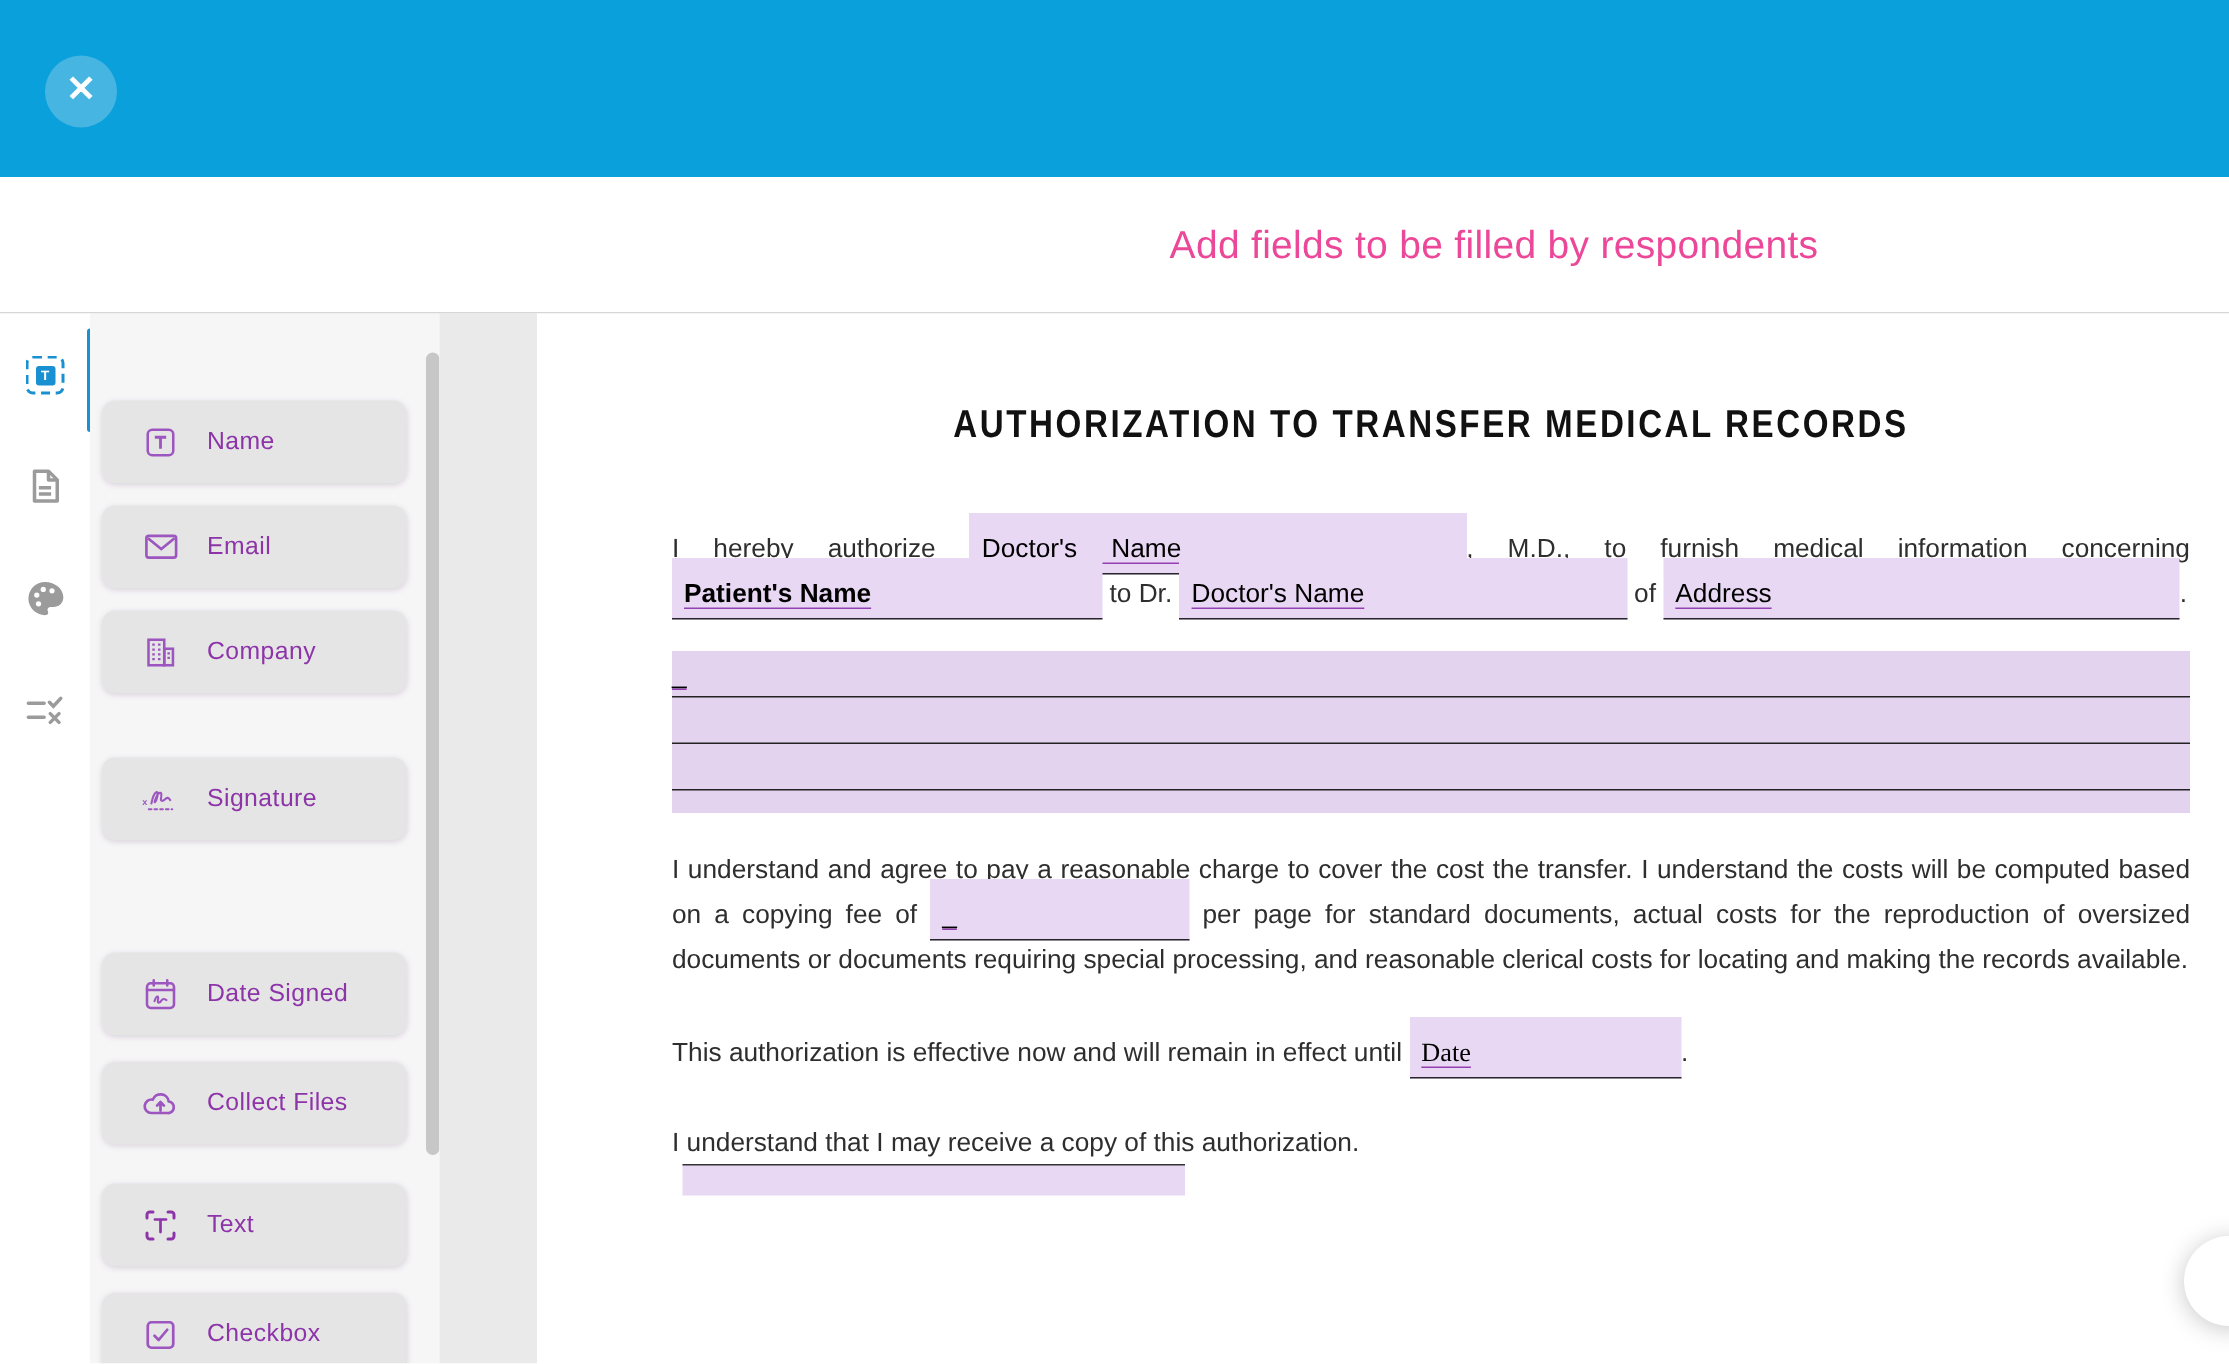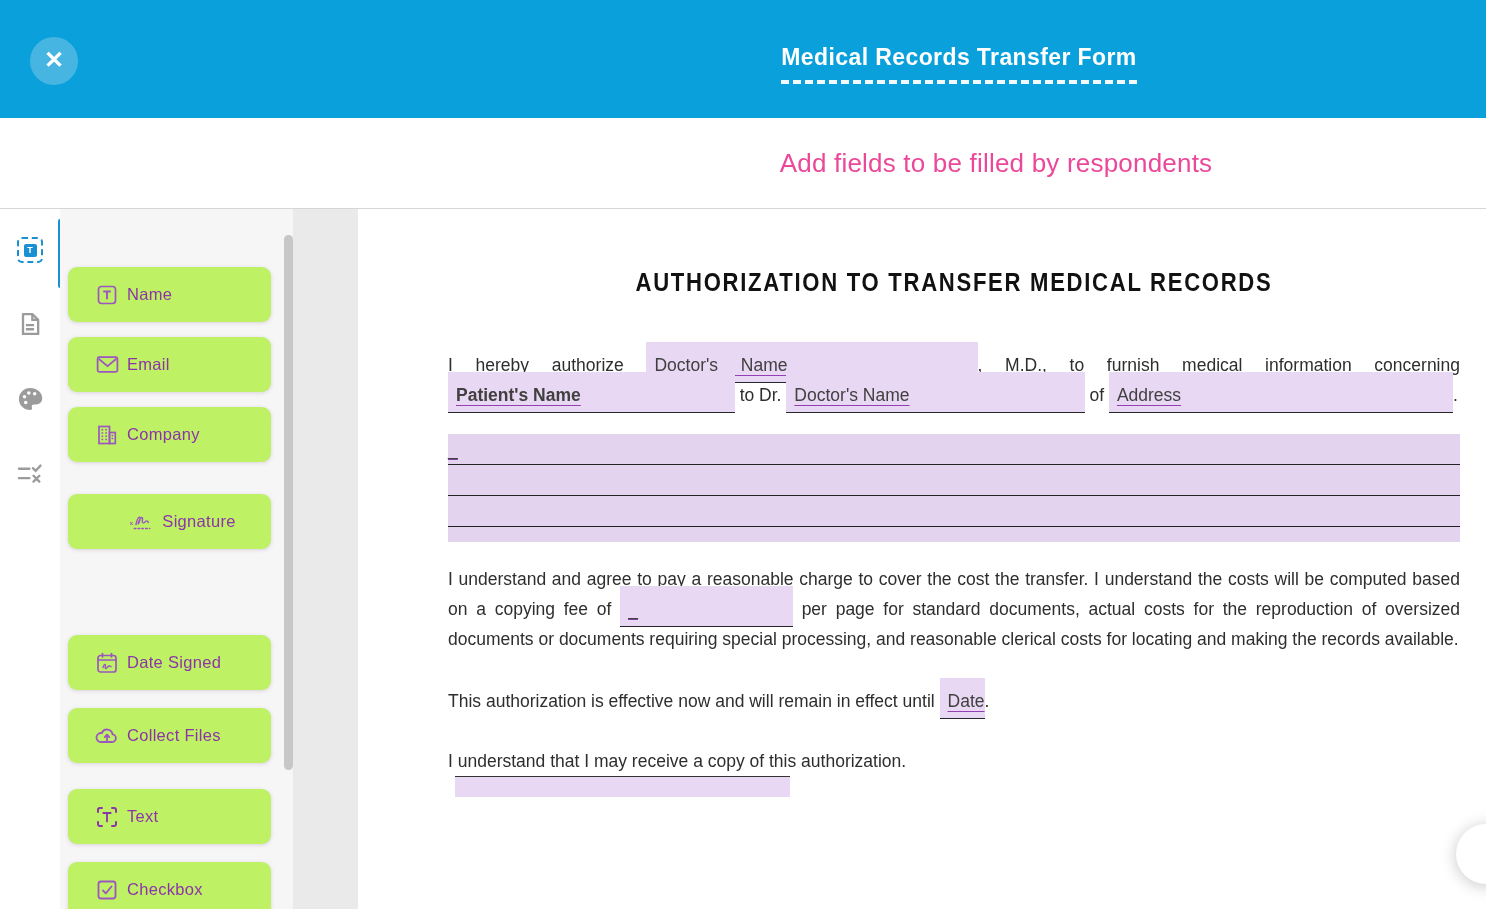--- a/index.html
+++ b/index.html
@@ -29,22 +29,22 @@
   .rail{position:absolute;left:0;top:209px;width:60px;height:700px;background:#fff;}
   .rail-item{position:absolute;left:15px;width:30px;height:30px;display:flex;align-items:center;justify-content:center;cursor:pointer;}
   .rail-item svg{display:block;}
   .active-indicator{position:absolute;left:58px;top:219px;width:4px;height:69px;background:#1990d2;border-radius:2px;}
   .fields-glyph{width:26px;height:26px;border:2px dashed #1990d2;border-radius:5px;display:flex;align-items:center;justify-content:center;box-sizing:border-box;}
   .fields-glyph i{width:13px;height:13px;background:#1990d2;border-radius:2px;color:#fff;font-style:normal;font-weight:700;font-size:9px;line-height:13px;text-align:center;display:block;}
   
   .panel{position:absolute;left:60px;top:209px;width:233px;height:700px;background:#f7f6f7;overflow:hidden;}
   .fbtn{
     position:absolute;left:8px;width:203px;height:55px;border:none;cursor:pointer;
-    background:#bef264;border-radius:9px;box-shadow:0 1px 4px rgba(60,30,80,.16);
-    display:flex;align-items:center;padding:0 0 0 26px;box-sizing:border-box;gap:7px;
+    background:#e5e5e5;border-radius:9px;box-shadow:0 1px 4px rgba(60,30,80,.16);
+    display:flex;align-items:center;padding:0 0 0 26px;box-sizing:border-box;gap:18px;
   }
   .fbtn .lbl{color:#8d34a9;font-size:16.5px;font-weight:500;letter-spacing:.3px;}
   .fbtn .ic{width:26px;display:flex;align-items:center;justify-content:center;}
   .az{font-weight:800;font-size:13.5px;color:#9d56c0;border-bottom:2px dashed #9d56c0;padding-bottom:1px;letter-spacing:.5px;}
   .panel-scrollbar{position:absolute;left:224px;top:26px;width:9px;height:535px;background:#c7c7c7;border-radius:5px;}
   
   .gutter{position:absolute;left:293px;top:209px;width:65px;height:700px;background:#ebeaeb;}
   .doc{position:absolute;left:358px;top:209px;width:1128px;height:700px;background:#fff;box-sizing:border-box;padding:58px 26px 0 90px;}
   .doc-title{
     text-align:center;color:#111;font-size:26px;font-weight:700;letter-spacing:2px;
@@ -54,48 +54,45 @@
   .p1{margin-bottom:26px;}
   .p3{margin-top:22px;}
   .p4{margin-top:32px;text-align:left;}
   .p5{margin-top:30px;text-align:left;}
   
   .fld{
     white-space:nowrap;background:#e9d8f3;border-bottom:1.6px solid #26262a;
     padding-top:13px;padding-bottom:7px;padding-left:8px;cursor:pointer;
   }
   .fld-label{
-    color:#404040;text-decoration:underline;text-decoration-color:#9440b3;
+    color:#000000;text-decoration:underline;text-decoration-color:#9440b3;
     text-underline-offset:4px;text-decoration-thickness:1.3px;
   }
   .w-doctor1{padding-right:190px;}
   .w-patient{padding-right:154px;font-weight:bold;}
   .w-doctor2{padding-right:175px;}
   .w-address{padding-right:272px;}
   .w-fee{padding-right:155px;}
-  .w-date{}
+  .w-date{padding-right:140px;font-family:Liberation Serif, serif;}
   
   .exceptions{background:#e3d3ee;margin-top:-2px;padding-bottom:15px;cursor:pointer;}
   .exc-row{height:30px;border-bottom:1.6px solid #222;font-size:17.5px;line-height:30px;}
   .exc-row .fld-label{background:none;}
   
   .bottom-field{margin-left:7px;margin-top:0px;width:335px;height:20px;background:#e9d8f3;border-top:1.6px solid #333;cursor:pointer;}
   
   .fab-shadow{position:absolute;right:-30px;bottom:25px;width:60px;height:60px;border-radius:50%;background:#fff;box-shadow:0 2px 16px rgba(0,0,0,.22);}
 </style>
 </head>
 <body>
 
 <div class="header">
   <button class="close-btn">
     <span class="x">✕</span>
   </button>
-  <div class="header-title-wrap">
-    <span class="header-title">Medical Records Transfer Form</span>
-  </div>
 </div>
 
 <div class="subheader">
   <span>Add fields to be filled by respondents</span>
 </div>
 <div class="top-divider"></div>
 
 <div class="rail">
   <div class="rail-item" style="top:26px;">
     <span class="fields-glyph">
@@ -154,21 +151,21 @@
     <span class="ic">
       <svg width="24" height="24" viewBox="0 0 24 24" fill="none" stroke="#9d56c0" stroke-width="1.7">
           <rect x="4" y="3.5" width="10.5" height="17"></rect>
           <rect x="14.5" y="9.5" width="5.8" height="11"></rect>
           <path stroke-width="1.5" d="M6.5 6.8h1.7M10.3 6.8H12M6.5 10h1.7M10.3 10H12M6.5 13.2h1.7M10.3 13.2H12M6.5 16.4h1.7M10.3 16.4H12M16.6 12.5h1.7M16.6 15.5h1.7"></path>
         </svg>
     </span>
     <span class="lbl">Company</span>
   </button>
 
-  <button class="fbtn" style="top:285px;justify-content:center;">
+  <button class="fbtn" style="top:296px;">
     <span class="ic">
       <svg width="28" height="22" viewBox="0 0 30 22" fill="none" stroke="#9d56c0" stroke-width="1.6" stroke-linecap="round">
         <text x="1" y="15" font-size="7" fill="#9d56c0" stroke="none" font-weight="bold">x</text>
         <path d="M8 14c2-10 6-11 4.5-5-1 4-3 6-1.5 2 2.2-6 5.5-7 4.5-2-.8 3.5 1 4 3.5 1.5 1.5-1.5 2.5-.5 3.5 1"></path>
         <path d="M6 18.5h18" stroke-dasharray="2 2.4"></path>
       </svg>
     </span>
     <span class="lbl">Signature</span>
   </button>
 

